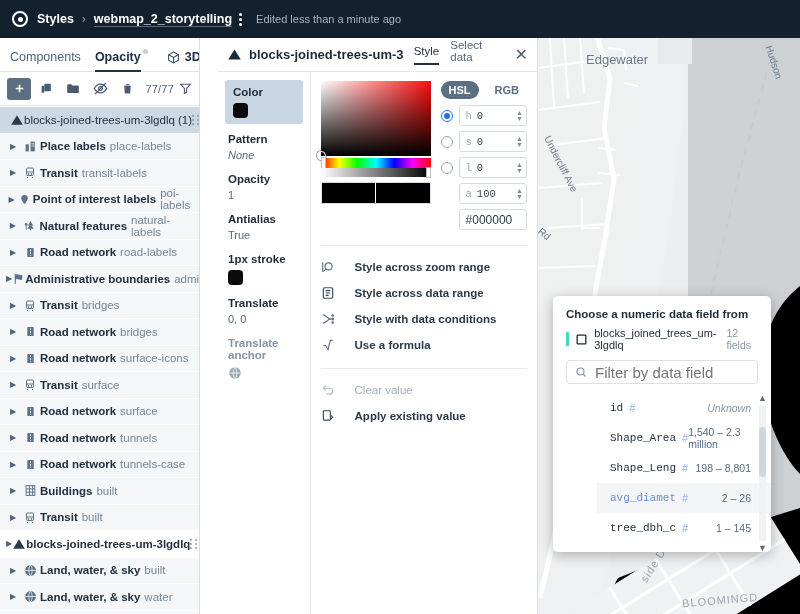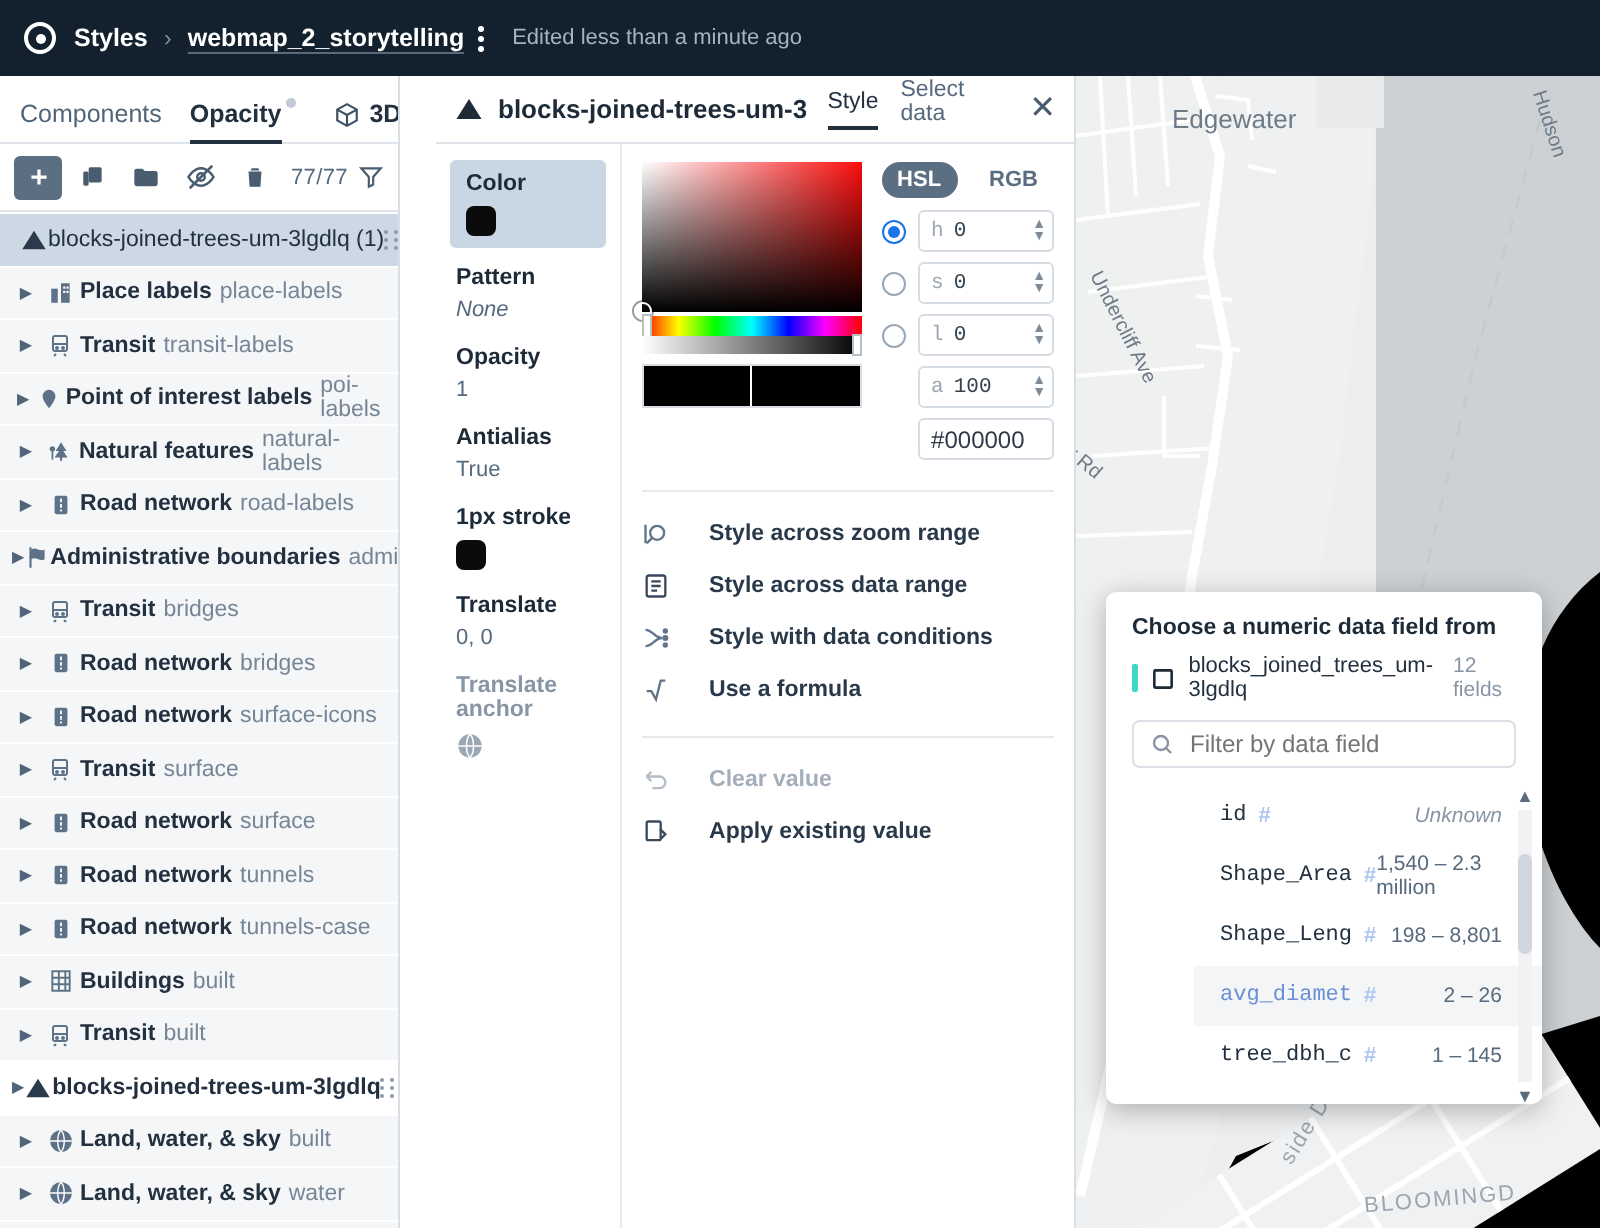--- a/index.html
+++ b/index.html
@@ -136,21 +136,21 @@
   .numfield .v { font-size:10.5px; color:#33414f; font-family:"Liberation Mono", monospace; }
   .spin { margin-left:auto; display:flex; flex-direction:column; align-items:center;
      color:#7e8c9a; font-size:7px; line-height:6px; cursor:pointer; }
   .hexfield { height:21px; border:1px solid #d5dce3; border-radius:3px;
      display:flex; align-items:center; padding:0 6px; }
 
   .msep { height:1px; background:#e5eaef; margin:10px 0 8px 0; }
   .action { display:flex; align-items:center; gap:19px; padding:6px 0; cursor:pointer; }
   .action .ai { width:15px; display:flex; justify-content:center; color:#62748a; }
   .action .at { font-size:11.5px; font-weight:bold; color:#2a394a; }
-  .action.dim .at { color:#a3aeba; font-weight:bold; }
+  .action.dim .at { color:#a3aeba; font-weight:normal; }
   .action.dim .ai { color:#b3bcc6; }
 
   
   #map { position:absolute; left:538px; top:38px; width:262px; height:576px;
      background:#cfd3d6; overflow:hidden; z-index:5; }
   .water { position:absolute; inset:0; background:#cdd1d4; }
   .land { position:absolute; left:-10px; top:-10px; width:160px; height:596px;
      background:#eceeef; }
   .maplabel { position:absolute; color:#6d7b88; font-size:13px; white-space:nowrap; }
   .blocklabel { position:absolute; color:#9aa6b1; font-size:11px; letter-spacing:1px; }
@@ -159,21 +159,21 @@
   #popup { position:absolute; left:553px; top:296px; width:218px; height:256px;
      background:#fff; border-radius:5px; box-shadow:0 3px 14px rgba(0,0,0,.28);
      z-index:40; overflow:hidden; }
   .pp-title { font-size:11.5px; font-weight:bold; color:#1d2a38; padding:12px 13px 7px 13px; }
   .pp-src { display:flex; align-items:center; padding:0 13px 9px 13px; gap:6px; }
   .pp-bar { width:4px; height:14px; background:#3fd6c9; border-radius:1px; }
   .pp-srcname { font-size:11px; color:#22303f; }
   .pp-fields { font-size:10.5px; color:#8795a4; margin-left:4px; }
   .pp-search { margin:0 13px 9px 13px; height:24px; border:1px solid #dae0e6;
      border-radius:4px; display:flex; align-items:center; padding:0 8px; gap:6px; }
-  .pp-search input { border:none; outline:none; font-size:12px; color:#b4bdc6;
+  .pp-search input { border:none; outline:none; font-size:15px; color:#b4bdc6;
      font-family:"Liberation Sans", sans-serif; width:100%; background:transparent; }
   .pp-list { position:relative; height:160px; overflow:hidden; }
   .frow { height:30px; display:flex; align-items:center; padding:0 20px 0 13px;margin-left:44px; }
   .frow.hl { background:#f3f5f7; }
   .fname { font-size:11px; color:#22303f; font-family:"Liberation Mono", monospace; }
   .frow.hl .fname { color:#6a8fd4; }
   .fhash { color:#adc7ef; margin-left:6px; font-size:11px; font-weight:bold; }
   .frange { margin-left:auto; font-size:10.5px; color:#56697d; }
   .frange.unk { font-style:italic; color:#8795a4; }
   .pp-scroll { position:absolute; right:4px; top:0; width:9px; height:160px;

